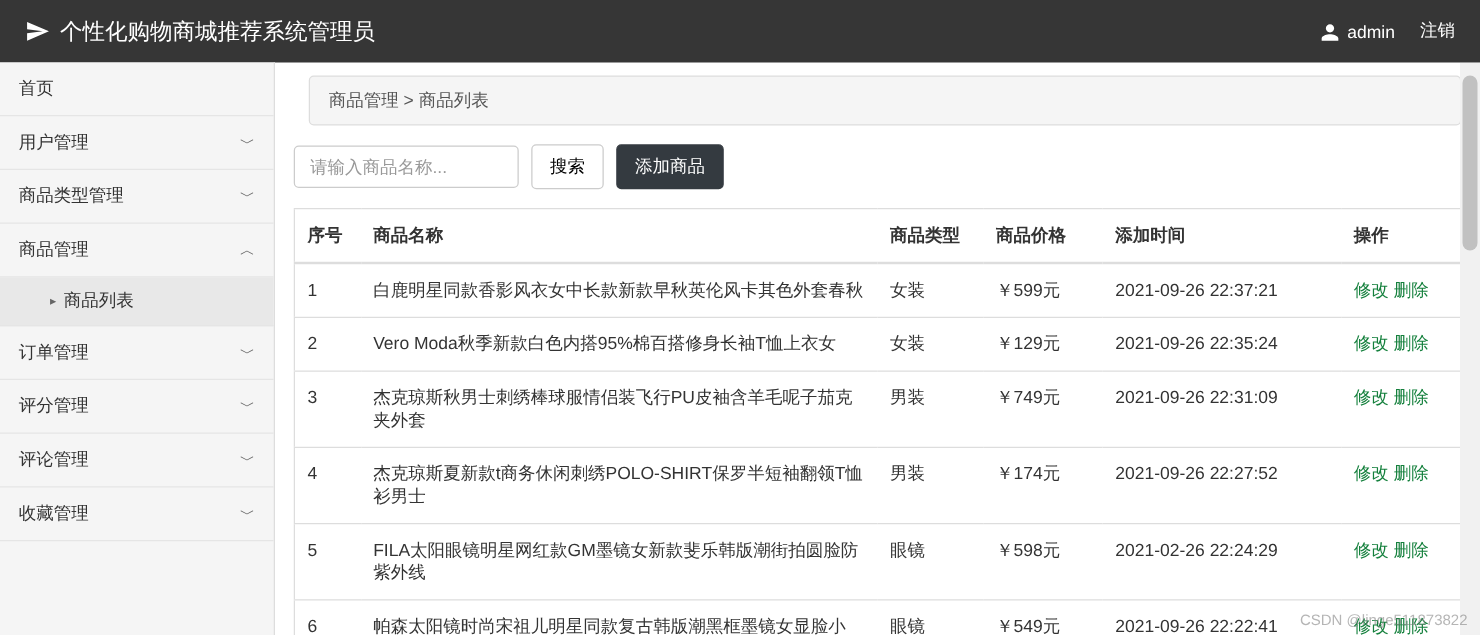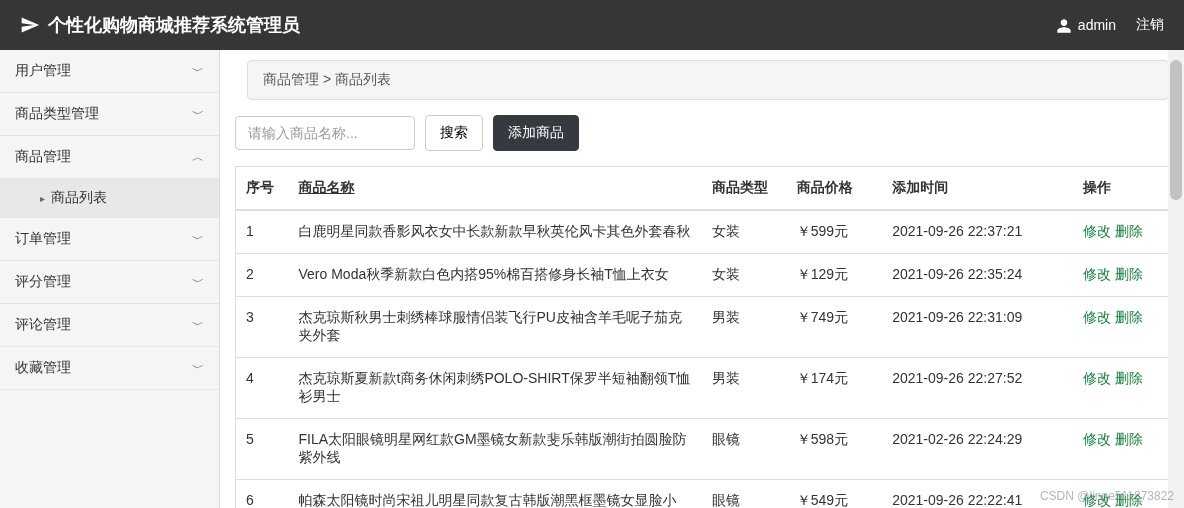--- a/index.html
+++ b/index.html
@@ -8,21 +8,21 @@
     .header {
       background: #363636;
       color: #fff;
       height: 50px;
       display: flex;
       align-items: center;
       padding: 0 20px;
       justify-content: space-between;
     }
     .header-left { display: flex; align-items: center; gap: 8px; }
-    .header-title { font-size: 18px; font-weight: 700; }
+    .header-title { font-size: 18px; font-weight: 400; }
     .header-right { display: flex; align-items: center; gap: 20px; }
     .header-user { display: flex; align-items: center; gap: 6px; }
     .header-link { color: #fff; text-decoration: none; cursor: pointer; }
     
     .main { display: flex; height: calc(100vh - 50px); }
     
     .sidebar {
       width: 220px;
       background: #f5f5f5;
       border-right: 1px solid #ddd;
@@ -107,21 +107,21 @@
       padding: 12px 10px;
       border-top: 1px solid #ddd;
       vertical-align: top;
     }
     th {
       font-weight: 700;
       background: #fff;
       border-bottom: 2px solid #ddd;
     }
     .col-idx { width: 50px; }
-    .col-name { width: 390px; text-decoration: underline; }
+    .col-name { width: 390px; }
     .col-type { width: 80px; }
     .col-price { width: 90px; }
     .col-time { width: 180px; }
     .col-action { width: 90px; }
     .action-link {
       color: #15803d;
       text-decoration: none;
       cursor: pointer;
       margin-right: 4px;
     }
@@ -176,20 +176,23 @@
       </span>
       <span>admin</span>
     </div>
     <a class="header-link">注销</a>
   </div>
 </div>
 
 <div class="main">
   <div class="sidebar">
     <div class="sidebar-item">
+      <span>首页</span>
+    </div>
+    <div class="sidebar-item">
       <span>用户管理</span>
       <span class="chevron">﹀</span>
     </div>
     <div class="sidebar-item">
       <span>商品类型管理</span>
       <span class="chevron">﹀</span>
     </div>
     <div class="sidebar-item">
       <span>商品管理</span>
       <span class="chevron">︿</span>

